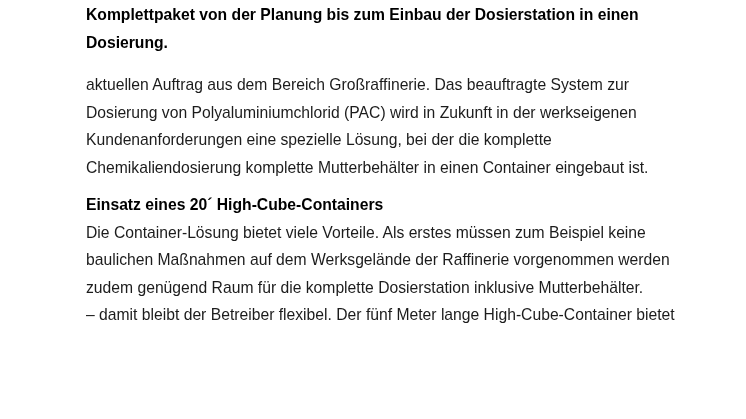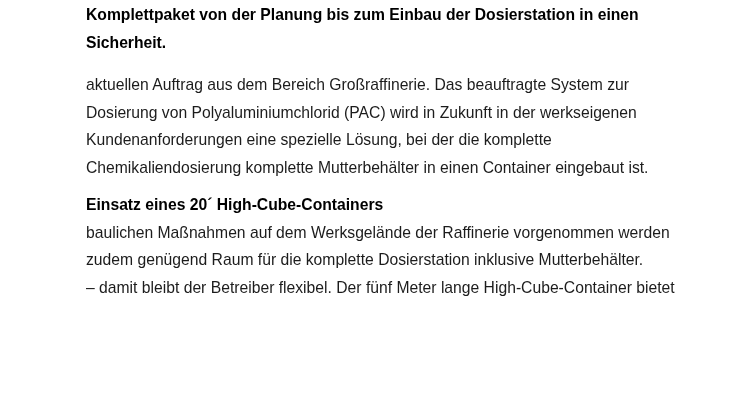--- a/index.html
+++ b/index.html
@@ -41,30 +41,31 @@
     color: #000000;
   }
 </style>
 </head>
 <body>
 
 <div class="doc">
 
   <div class="title-paragraph">
     <div class="line">Komplettpaket von der Planung bis zum Einbau der Dosierstation in einen</div>
-    <div class="line">Sicherheit.</div>
+    <div class="line">Dosierung.</div>
   </div>
 
   <div class="intro-paragraph">
     <div class="line">aktuellen Auftrag aus dem Bereich Großraffinerie. Das beauftragte System zur</div>
     <div class="line">Dosierung von Polyaluminiumchlorid (PAC) wird in Zukunft in der werkseigenen</div>
     <div class="line">Kundenanforderungen eine spezielle Lösung, bei der die komplette</div>
     <div class="line">Chemikaliendosierung komplette Mutterbehälter in einen Container eingebaut ist.</div>
   </div>
 
   <div class="section-paragraph">
     <div class="line subheading">Einsatz eines 20´ High-Cube-Containers</div>
+    <div class="line">Die Container-Lösung bietet viele Vorteile. Als erstes müssen zum Beispiel keine</div>
     <div class="line">baulichen Maßnahmen auf dem Werksgelände der Raffinerie vorgenommen werden</div>
     <div class="line">zudem genügend Raum für die komplette Dosierstation inklusive Mutterbehälter.</div>
     <div class="line">– damit bleibt der Betreiber flexibel. Der fünf Meter lange High-Cube-Container bietet</div>
   </div>
 
 </div>
 
 </body></html>

